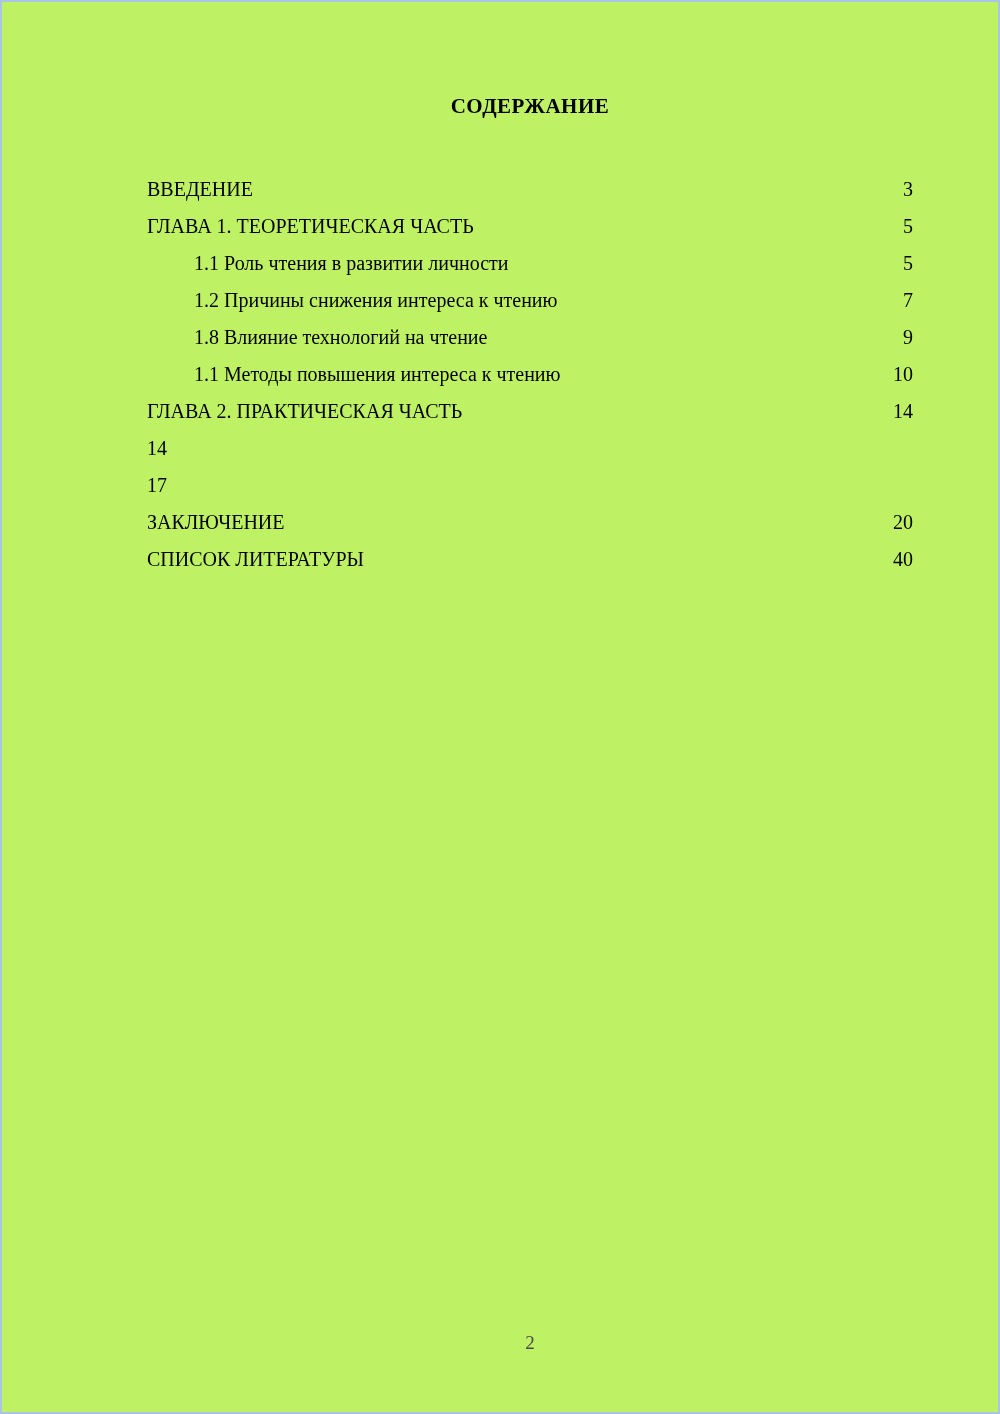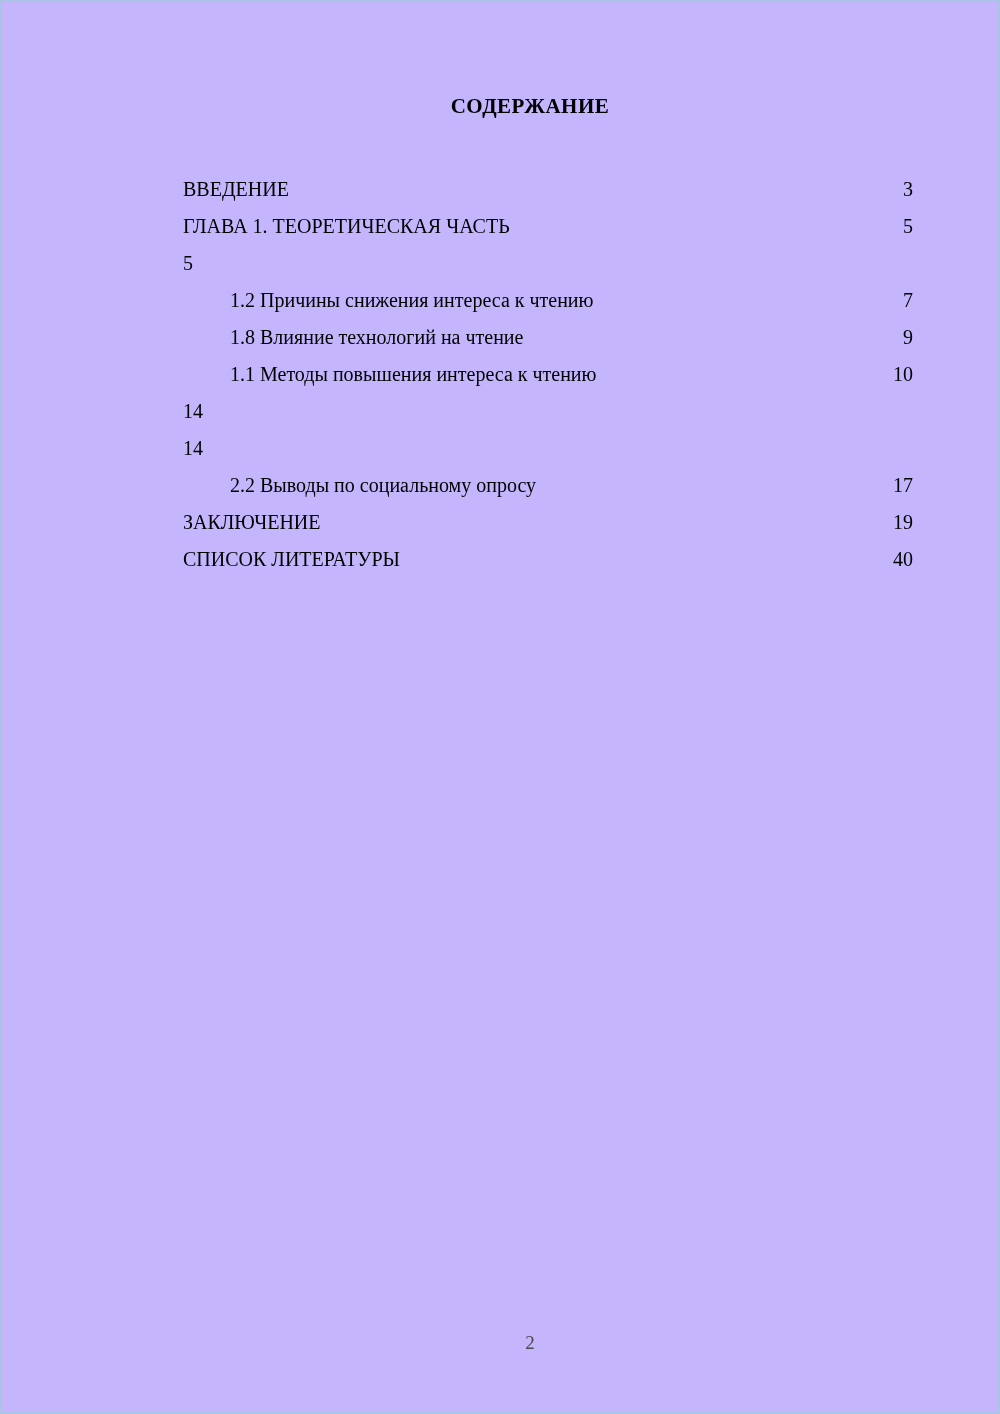--- a/index.html
+++ b/index.html
@@ -5,21 +5,21 @@
   html, body {
     margin: 0;
     padding: 0;
     background: #ffffff;
   }
   .page {
     position: relative;
     width: 1000px;
     height: 1414px;
     box-sizing: border-box;
-    background: #c4b5fd;
+    background: #bef264;
     border: 2px solid #a9c4e4;
     font-family: "Liberation Serif", "DejaVu Serif", serif;
     color: #000000;
     overflow: hidden;
   }
   .content {
     position: absolute;
     left: 145px;
     right: 85px;
     top: 92px;
@@ -33,21 +33,20 @@
   }
   .toc {
     font-size: 20px;
   }
   .toc-row {
     display: flex;
     justify-content: space-between;
     align-items: baseline;
     height: 37px;
     line-height: 37px;
-    margin-left: 36px;
   }
   .toc-row.level-1 .toc-label {
     padding-left: 47px;
   }
   .toc-label {
     white-space: nowrap;
   }
   .toc-page {
     white-space: nowrap;
     text-align: right;
@@ -76,54 +75,55 @@
         <span class="toc-label">ВВЕДЕНИЕ</span>
         <span class="toc-page">3</span>
       </div>
 
       <div class="toc-row level-0">
         <span class="toc-label">ГЛАВА 1. ТЕОРЕТИЧЕСКАЯ ЧАСТЬ</span>
         <span class="toc-page">5</span>
       </div>
 
       <div class="toc-row level-1">
+        <span class="toc-label">1.1 Роль чтения в развитии личности</span>
         <span class="toc-page">5</span>
       </div>
 
       <div class="toc-row level-1">
         <span class="toc-label">1.2 Причины снижения интереса к чтению</span>
         <span class="toc-page">7</span>
       </div>
 
       <div class="toc-row level-1">
         <span class="toc-label">1.8 Влияние технологий на чтение</span>
         <span class="toc-page">9</span>
       </div>
 
       <div class="toc-row level-1">
         <span class="toc-label">1.1 Методы повышения интереса к чтению</span>
         <span class="toc-page">10</span>
       </div>
 
       <div class="toc-row level-0">
+        <span class="toc-label">ГЛАВА 2. ПРАКТИЧЕСКАЯ ЧАСТЬ</span>
         <span class="toc-page">14</span>
       </div>
 
       <div class="toc-row level-1">
         <span class="toc-page">14</span>
       </div>
 
       <div class="toc-row level-1">
-        <span class="toc-label">2.2 Выводы по социальному опросу</span>
         <span class="toc-page">17</span>
       </div>
 
       <div class="toc-row level-0">
         <span class="toc-label">ЗАКЛЮЧЕНИЕ</span>
-        <span class="toc-page">19</span>
+        <span class="toc-page">20</span>
       </div>
 
       <div class="toc-row level-0">
         <span class="toc-label">СПИСОК ЛИТЕРАТУРЫ</span>
         <span class="toc-page">40</span>
       </div>
 
     </div>
   </div>
 

